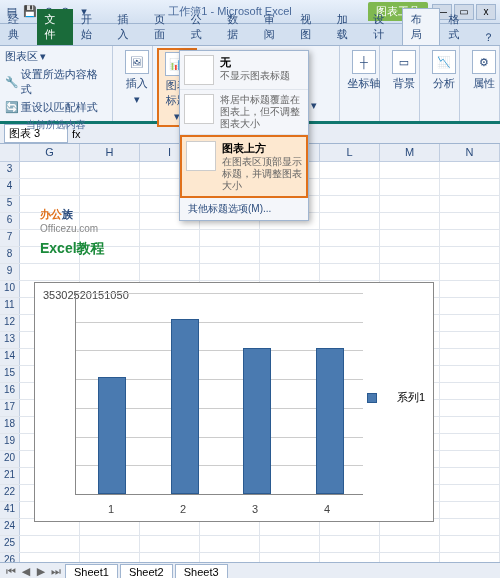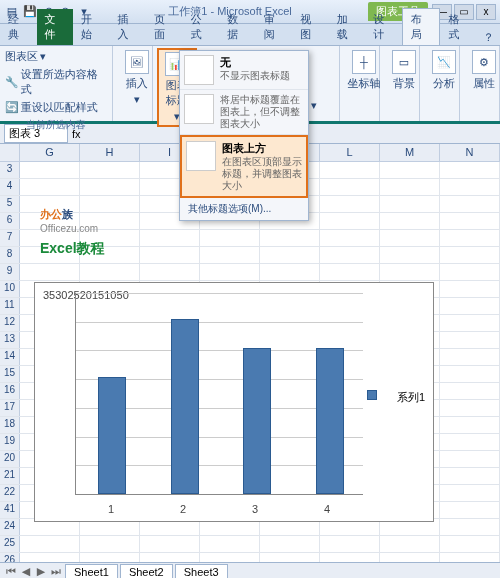--- a/index.html
+++ b/index.html
@@ -40,21 +40,21 @@
 .watermark .l1 .a{color:#e0701a}
 .watermark .l1 .b{color:#2a4b7c}
 .watermark .l2{font-size:10px;color:#888}
 .watermark .l3{font-size:14px;color:#1a8a3a;font-weight:bold;margin-top:6px}
 .chart{position:absolute;top:120px;left:34px;width:400px;height:240px;background:#fff;border:1px solid #888;z-index:2}
 .plotarea{position:absolute;top:10px;left:40px;right:70px;bottom:26px;border-left:1px solid #888;border-bottom:1px solid #888}
 .hgrid{position:absolute;left:0;right:0;height:1px;background:#ccc}
 .bar{position:absolute;bottom:0;width:28px;background:#4a7ab0;border:1px solid #2a5a90}
 .yaxis{position:absolute;left:8px;top:6px;bottom:22px;width:28px;display:flex;flex-direction:row;justify-content:space-between;text-align:right;font-size:10px;color:#444}
 .xaxis{position:absolute;bottom:6px;left:40px;right:70px;display:flex;justify-content:space-around;font-size:10px;color:#444}
-.legend{position:absolute;right:8px;top:45%;display:flex;align-items:flex-start;gap:20px;font-size:10px}
+.legend{position:absolute;right:8px;top:45%;display:flex;align-items:center;gap:20px;font-size:10px}
 .legend .sw{width:10px;height:10px;background:#4a7ab0;border:1px solid #2a5a90}
 .dropdown{position:absolute;top:4px;left:179px;width:130px;background:#f4f6fa;border:1px solid #a0b5d0;box-shadow:2px 2px 6px rgba(0,0,0,0.3);z-index:10}
 .dd-item{display:flex;padding:4px;gap:6px;border-bottom:1px solid #e0e5ec}
 .dd-item.highlighted{border:2px solid #e0701a;background:#fde8d0}
 .dd-item .dd-icon{width:30px;height:30px;flex-shrink:0;background:#fff;border:1px solid #ccc}
 .dd-item .dd-text{flex:1}
 .dd-item .dd-title{font-size:11px;color:#000;font-weight:bold}
 .dd-item .dd-desc{font-size:10px;color:#666;line-height:1.2}
 .dd-footer{padding:4px 8px;font-size:10px;color:#2a4b7c}
 .sheets{display:flex;height:18px;background:#e8edf5;border-top:1px solid #a0b5d0;align-items:center;padding:0 4px;gap:2px;font-size:10px}

